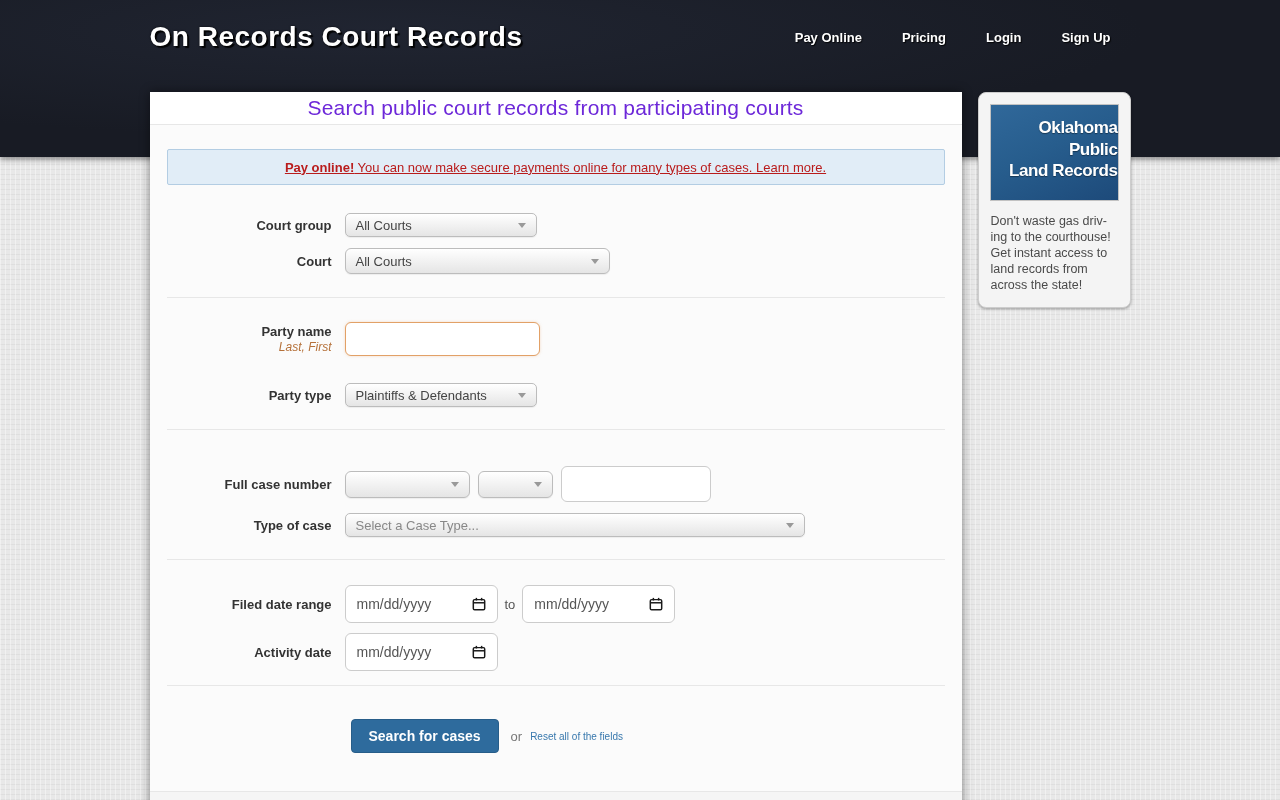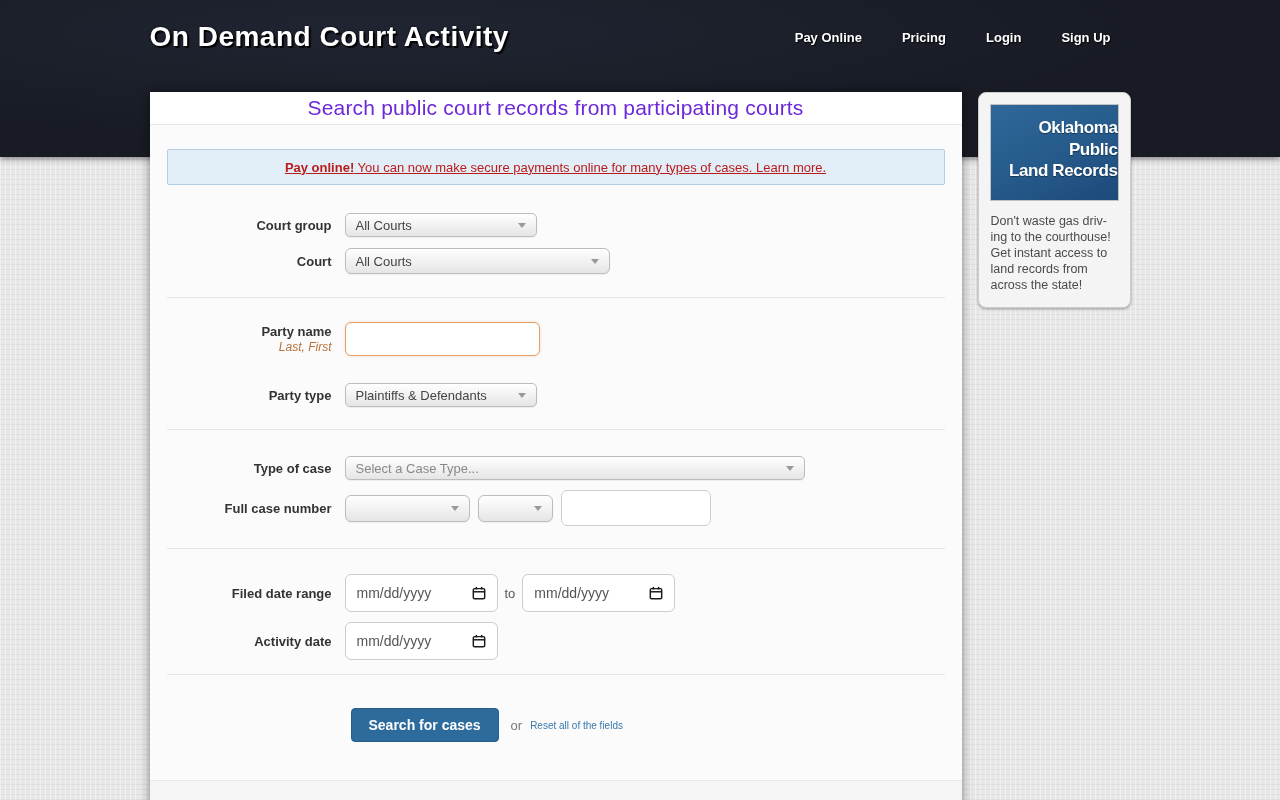--- a/index.html
+++ b/index.html
@@ -133,21 +133,21 @@
   .ad-text { margin-top:12px; padding:0 1px; font-size:12.5px; color:#4a4a4a; line-height:1.28; }
 </style>
 </head>
 <body>
 
 <div class="top-band"></div>
 
 <div class="container">
 
   <div class="brandbar">
-    <a class="logo">On Demand Court Activity</a>
+    <a class="logo">On Records Court Records</a>
     <div class="nav">
       <a>Pay Online</a>
       <a>Pricing</a>
       <a>Login</a>
       <a>Sign Up</a>
     </div>
   </div>
 
   <div class="content-row">
 
@@ -194,41 +194,41 @@
           <div class="fctrl">
             <div class="sel sel-party-type">
               <span>Plaintiffs &amp; Defendants</span>
               <span class="arrow"></span>
             </div>
           </div>
         </div>
       </div>
 
       <div class="section sec-case">
+        <div class="frow" style="margin-top:10px;">
+          <div class="flabel">Full case number</div>
+          <div class="fctrl">
+            <div class="sel sel-cn1">
+              <span></span>
+              <span class="arrow"></span>
+            </div>
+            <div class="sel sel-cn2">
+              <span></span>
+              <span class="arrow"></span>
+            </div>
+            <input class="cn-input" type="text" value="" style="">
+          </div>
+        </div>
         <div class="frow">
           <div class="flabel">Type of case</div>
           <div class="fctrl">
             <div class="sel sel-case-type">
               <span>Select a Case Type...</span>
               <span class="arrow"></span>
             </div>
-          </div>
-        </div>
-        <div class="frow" style="margin-top:10px;">
-          <div class="flabel">Full case number</div>
-          <div class="fctrl">
-            <div class="sel sel-cn1">
-              <span></span>
-              <span class="arrow"></span>
-            </div>
-            <div class="sel sel-cn2">
-              <span></span>
-              <span class="arrow"></span>
-            </div>
-            <input class="cn-input" type="text" value="" style="">
           </div>
         </div>
       </div>
 
       <div class="section sec-dates">
         <div class="frow">
           <div class="flabel">Filed date range</div>
           <div class="fctrl">
             <div class="dateinp">
               <span>mm/dd/yyyy</span>

